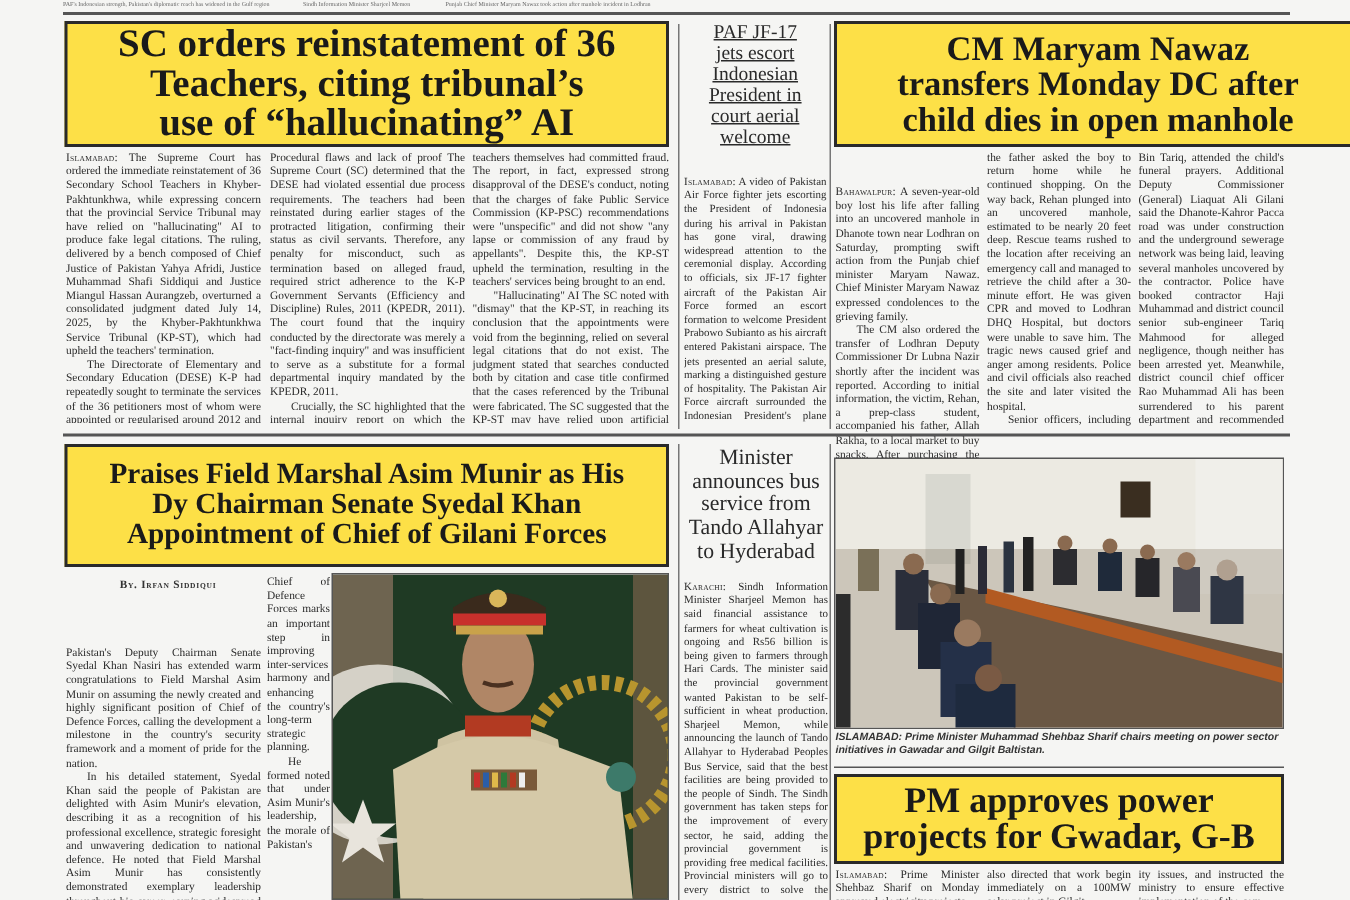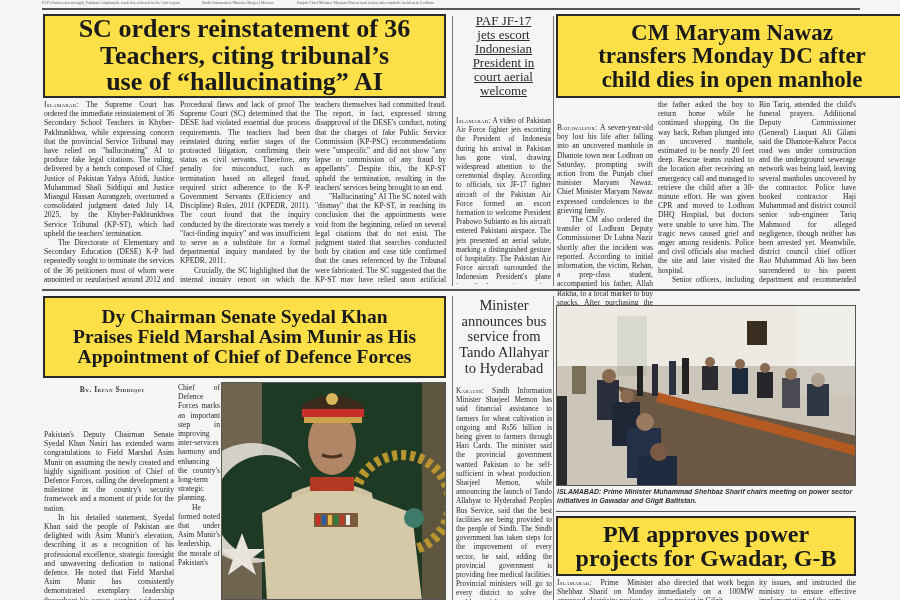--- a/index.html
+++ b/index.html
@@ -84,23 +84,23 @@
     <p>Senior officers, including DPO retired Capt Ali</p>
   </div>
   <div class="col" style="left:759px;top:100px;width:97px;height:184px;">
     <p>Bin Tariq, attended the child's funeral prayers. Additional Deputy Commissioner (General) Liaquat Ali Gilani said the Dhanote-Kahror Pacca road was under construction and the underground sewerage network was being laid, leaving several manholes uncovered by the contractor. Police have booked contractor Haji Muhammad and district council senior sub-engineer Tariq Mahmood for alleged negligence, though neither has been arrested yet. Meanwhile, district council chief officer Rao Muhammad Ali has been surrendered to his parent department and recommended for suspension.</p>
   </div>
 
   <div class="rule" style="left:42px;top:289px;width:818px;"></div>
 
   <div class="headbox" style="left:43px;top:296px;width:403px;height:82px;font-size:19.5px;">
     <div>
+      <span>Praises Field Marshal Asim Munir as His</span>
       <span>Dy Chairman Senate Syedal Khan</span>
-      <span>Praises Field Marshal Asim Munir as His</span>
-      <span>Appointment of Chief of Defence Forces</span>
+      <span>Appointment of Chief of Gilani Forces</span>
     </div>
   </div>
   <div class="byline" style="left:47px;top:385px;width:130px;">By. Irfan Siddiqui</div>
   <div class="col" style="left:44px;top:397px;width:130px;height:203px;margin-top:33px;">
     <p>Pakistan's Deputy Chairman Senate Syedal Khan Nasiri has extended warm congratulations to Field Marshal Asim Munir on assuming the newly created and highly significant position of Chief of Defence Forces, calling the development a milestone in the country's security framework and a moment of pride for the nation.</p>
     <p>In his detailed statement, Syedal Khan said the people of Pakistan are delighted with Asim Munir's elevation, describing it as a recognition of his professional excellence, strategic foresight and unwavering dedication to national defence. He noted that Field Marshal Asim Munir has consistently demonstrated exemplary leadership throughout his career, earning widespread respect not only within the armed forces but also among international military circles.</p>
     <p>The Deputy Chairman Senate</p>
   </div>
   <div class="col" style="left:178px;top:383px;width:42px;height:217px;">
     <p>Chief of Defence Forces marks an important step in improving inter-services harmony and enhancing the country's long-term strategic planning.</p>

